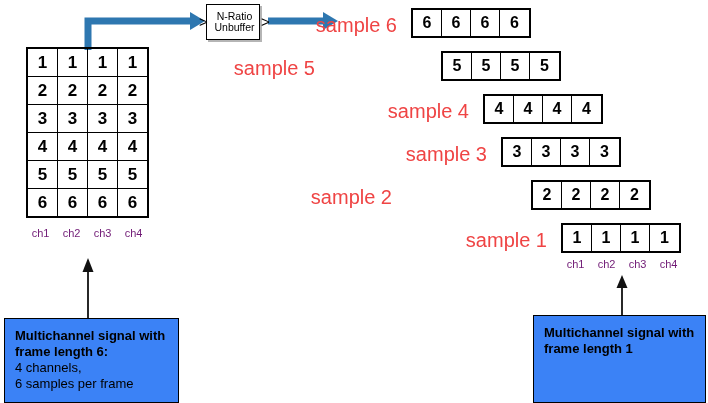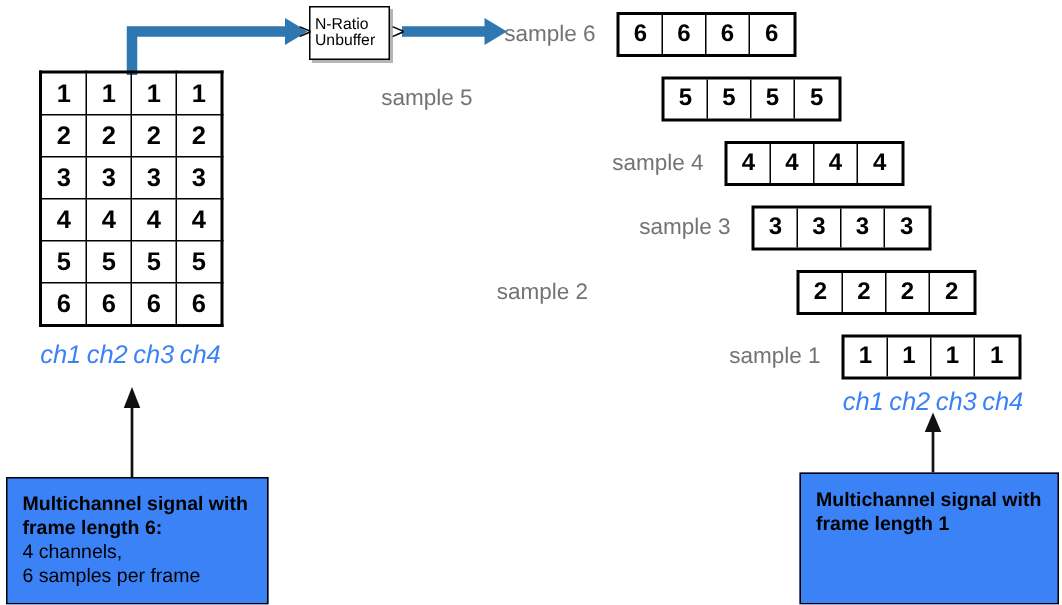--- a/index.html
+++ b/index.html
@@ -19,48 +19,48 @@
   }
   #input-matrix td{
     width:29px;height:27px;
     border:1.5px solid #000;
     text-align:center;vertical-align:middle;
     font-size:17px;font-weight:bold;color:#000;
     padding:0;line-height:27px;
   }
   .chrow{
     position:absolute;display:flex;
-    font-size:17px;color:#3b82f6;font-style:italic;
+    font-size:11px;color:#701a75;
   }
   .chrow span{width:31px;text-align:center;display:block;}
   #input-ch-labels{left:25px;top:227px;}
 
   
   #nratio-block{
     position:absolute;left:206px;top:4px;
     width:54px;height:36px;
     background:#fff;border:1.6px solid #000;
     box-shadow:2px 2px 0 rgba(120,120,120,.55);
     display:flex;flex-direction:column;
-    align-items:flex-start;justify-content:center;
+    align-items:center;justify-content:center;
     box-sizing:border-box;padding-left:3px;
   }
   #nratio-block .bl{
     font-size:10.5px;line-height:11.5px;color:#000;
     font-family:"Liberation Sans", sans-serif;
   }
   .port{position:absolute;font-size:15px;color:#000;line-height:1;}
 
   
   #signal-svg{position:absolute;left:0;top:0;width:708px;height:403px;pointer-events:none;}
 
   
   .sample-row{position:absolute;display:flex;align-items:center;height:30px;}
   .sample-label{
-    font-size:15px;color:#737373;white-space:nowrap;
+    font-size:20px;color:#ef4444;white-space:nowrap;
     margin-right:7px;
   }
   .cells{display:flex;border:2px solid #000;}
   .cells .cell{
     width:29px;height:26px;
     border-right:1.5px solid #000;
     text-align:center;line-height:26px;
     font-size:16px;font-weight:bold;color:#000;
     box-sizing:border-box;
   }

